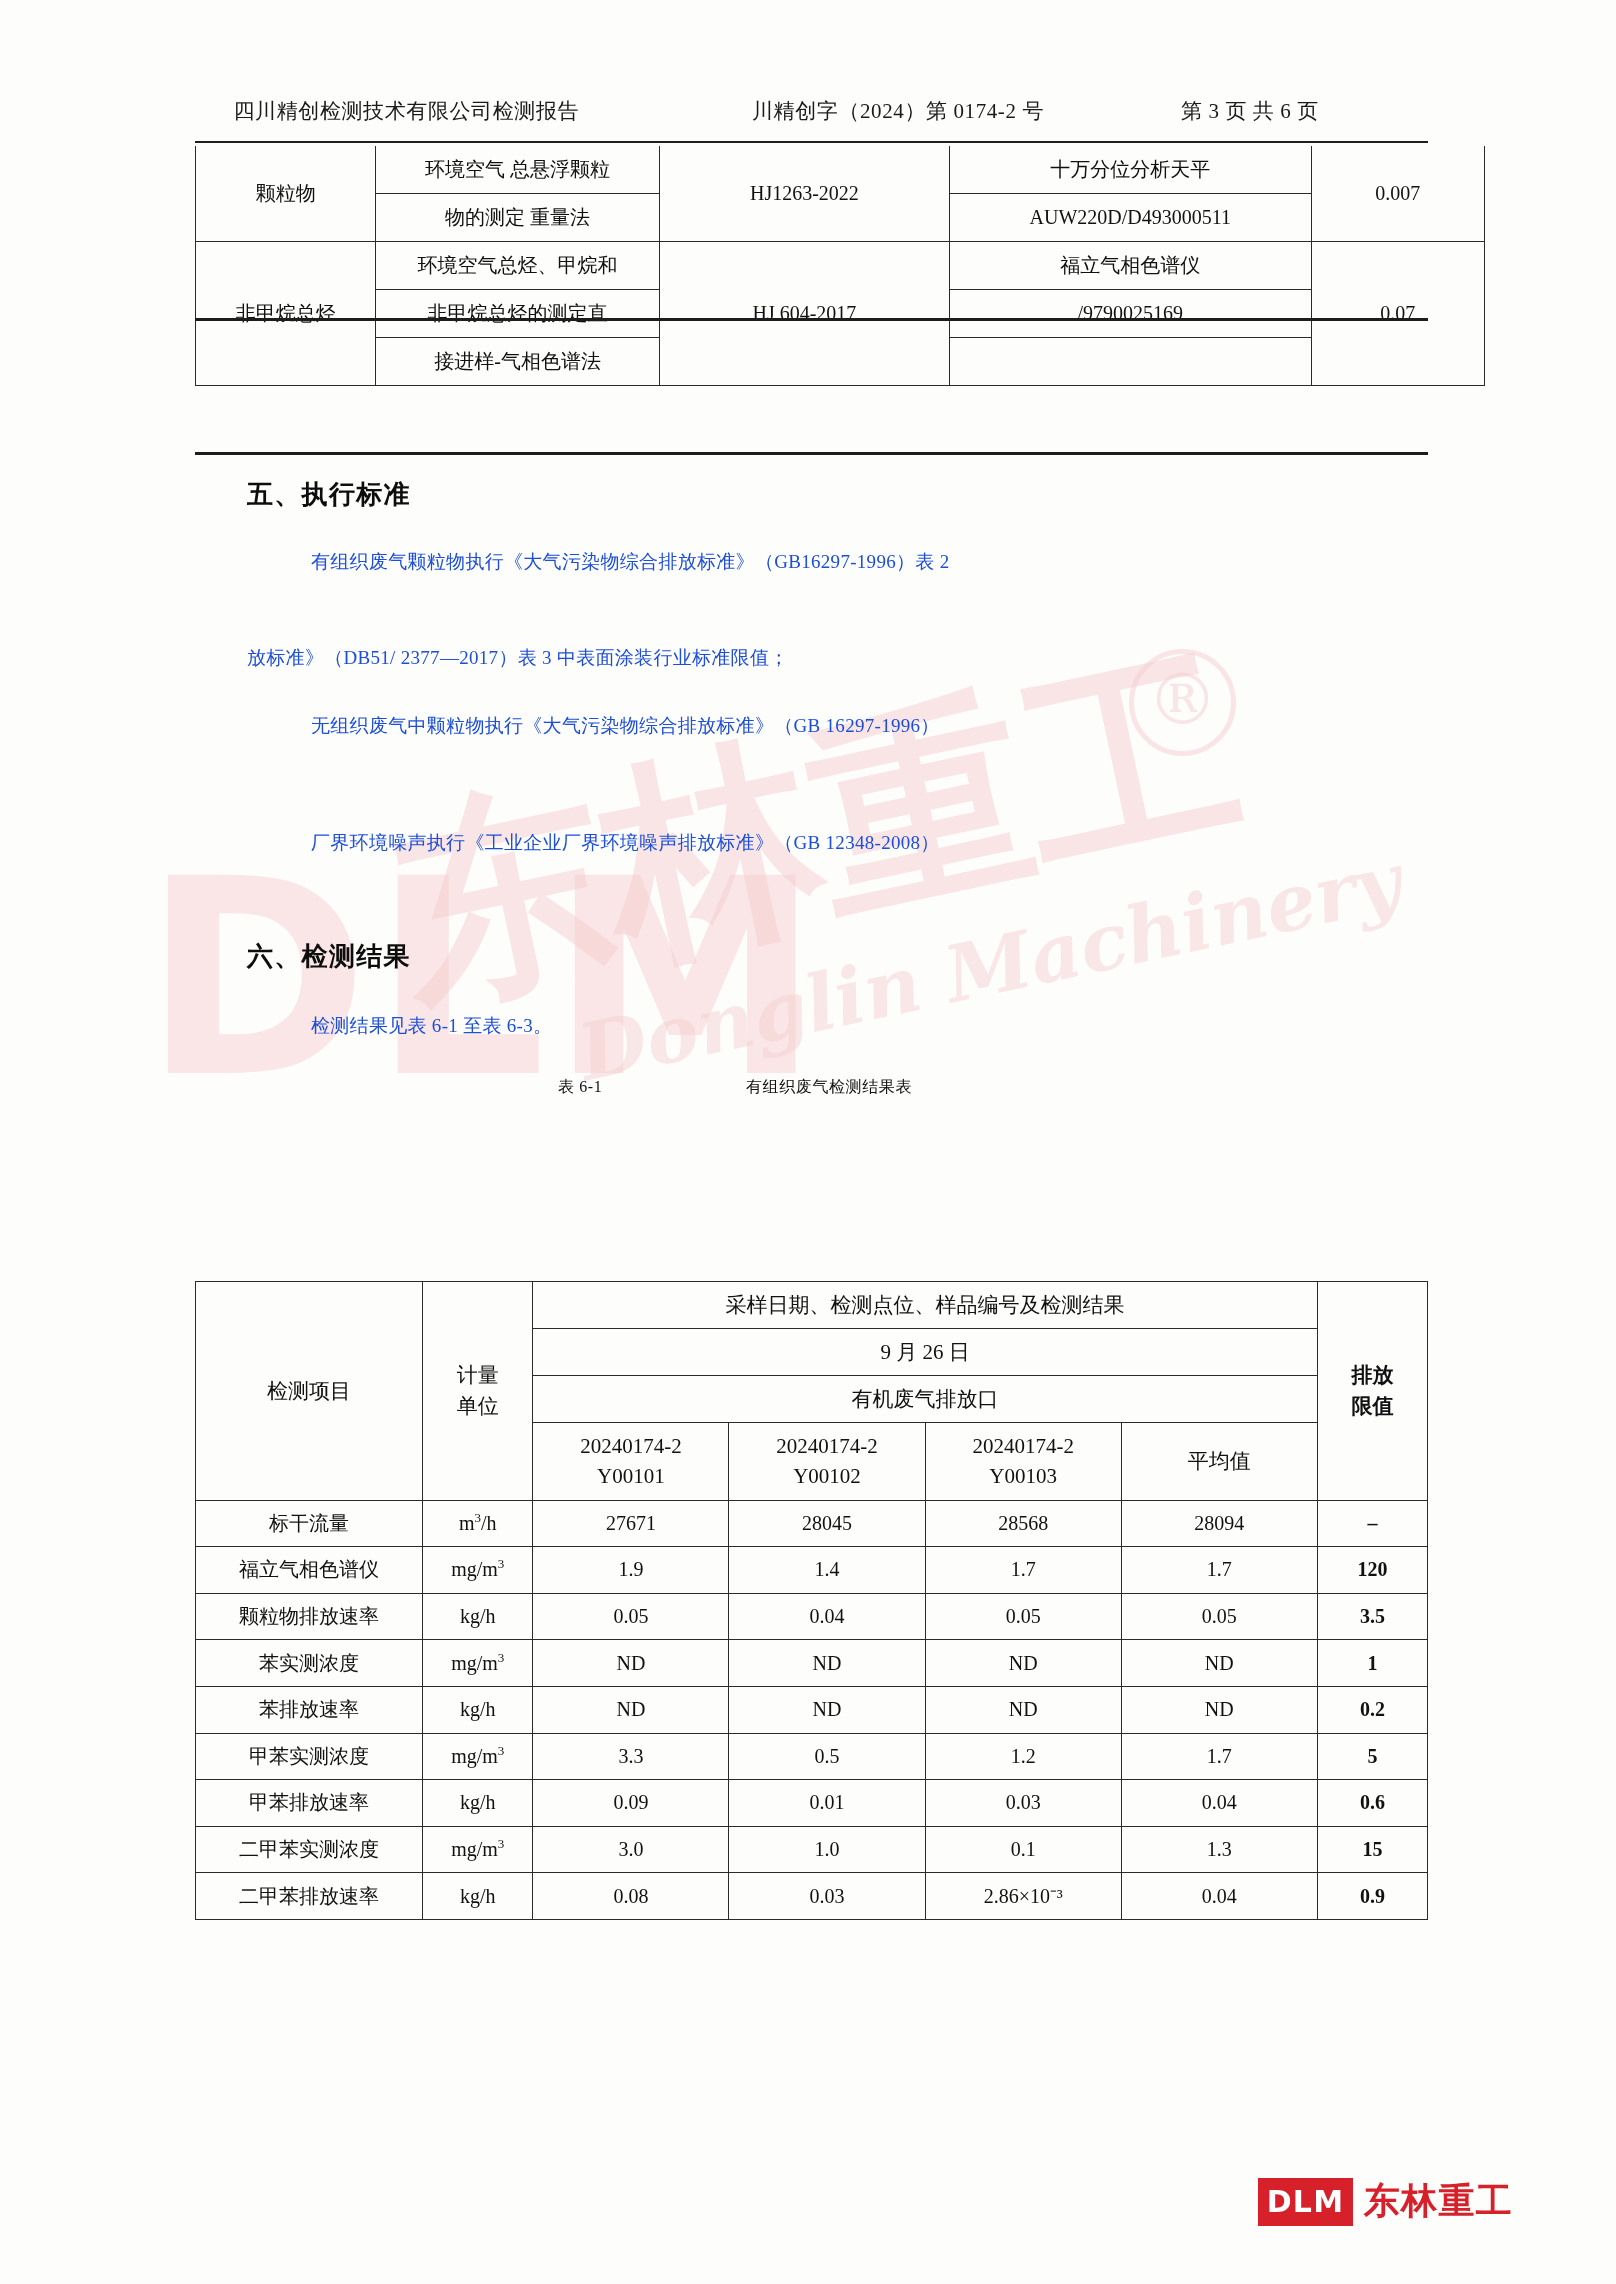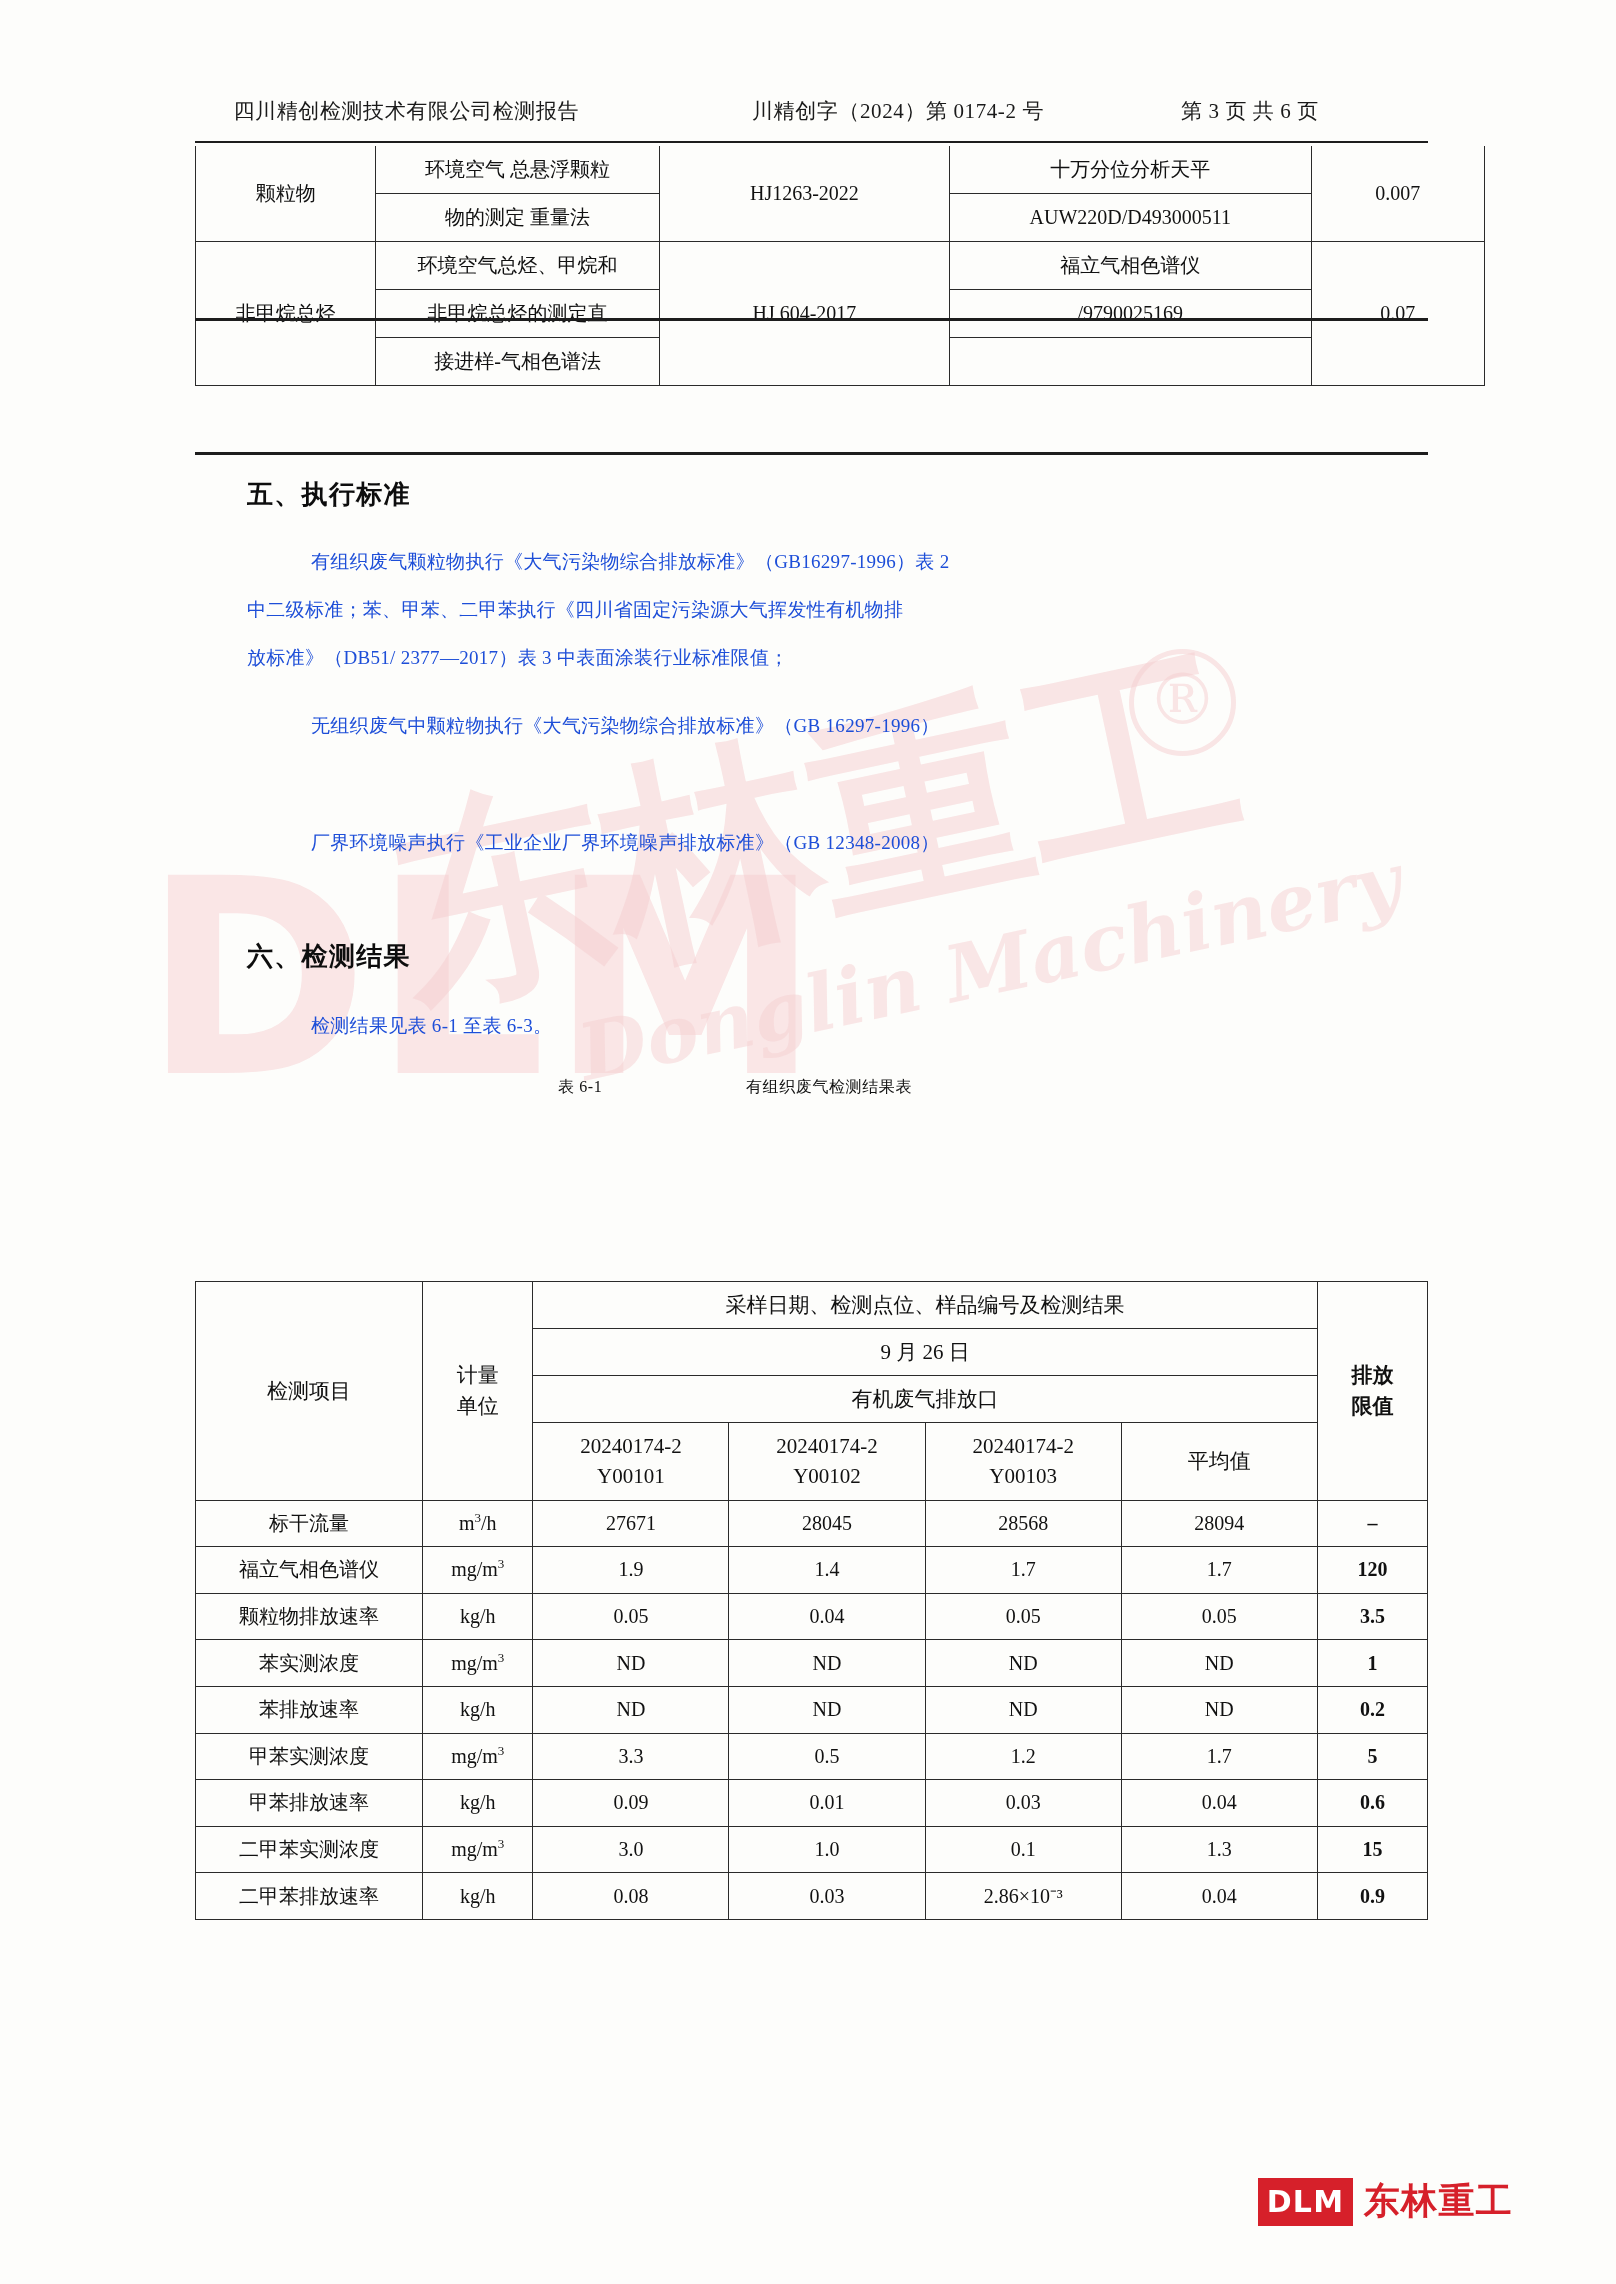--- a/index.html
+++ b/index.html
@@ -275,21 +275,20 @@
       <td>接进样-气相色谱法</td>
       <td></td>
     </tr>
   </tbody>
     </table>
   <div class="thickline" style="top:318px;"></div>
   <div class="thickline" style="top:452px;"></div>
 
   <div class="sec-title" style="left:247px; top:477px;">五、执行标准</div>
   <div class="para" style="left:311px; top:538px; width:1116px;">有组织废气颗粒物执行《大气污染物综合排放标准》（GB16297-1996）表 2</div>
-  <div class="para" style="left:247px; top:586px; width:1181px;">中二级标准；苯、甲苯、二甲苯执行《四川省固定污染源大气挥发性有机物排</div>
   <div class="para" style="left:247px; top:634px; width:1181px;">放标准》（DB51/ 2377—2017）表 3 中表面涂装行业标准限值；</div>
   <div class="para" style="left:311px; top:702px; width:1116px;">无组织废气中颗粒物执行《大气污染物综合排放标准》（GB 16297-1996）</div>
   <div class="para" style="left:311px; top:819px; width:1116px;">厂界环境噪声执行《工业企业厂界环境噪声排放标准》（GB 12348-2008）</div>
 
   <div class="sec-title" style="left:247px; top:939px;">六、检测结果</div>
   <div class="para" style="left:311px; top:1002px; width:1116px;">检测结果见表 6-1 至表 6-3。</div>
   <div class="tbl-caption" style="left:558px; top:1077px;">表 6-1</div>
   <div class="tbl-caption" style="left:746px; top:1077px;">有组织废气检测结果表</div>
 
   <table id="result-table">

